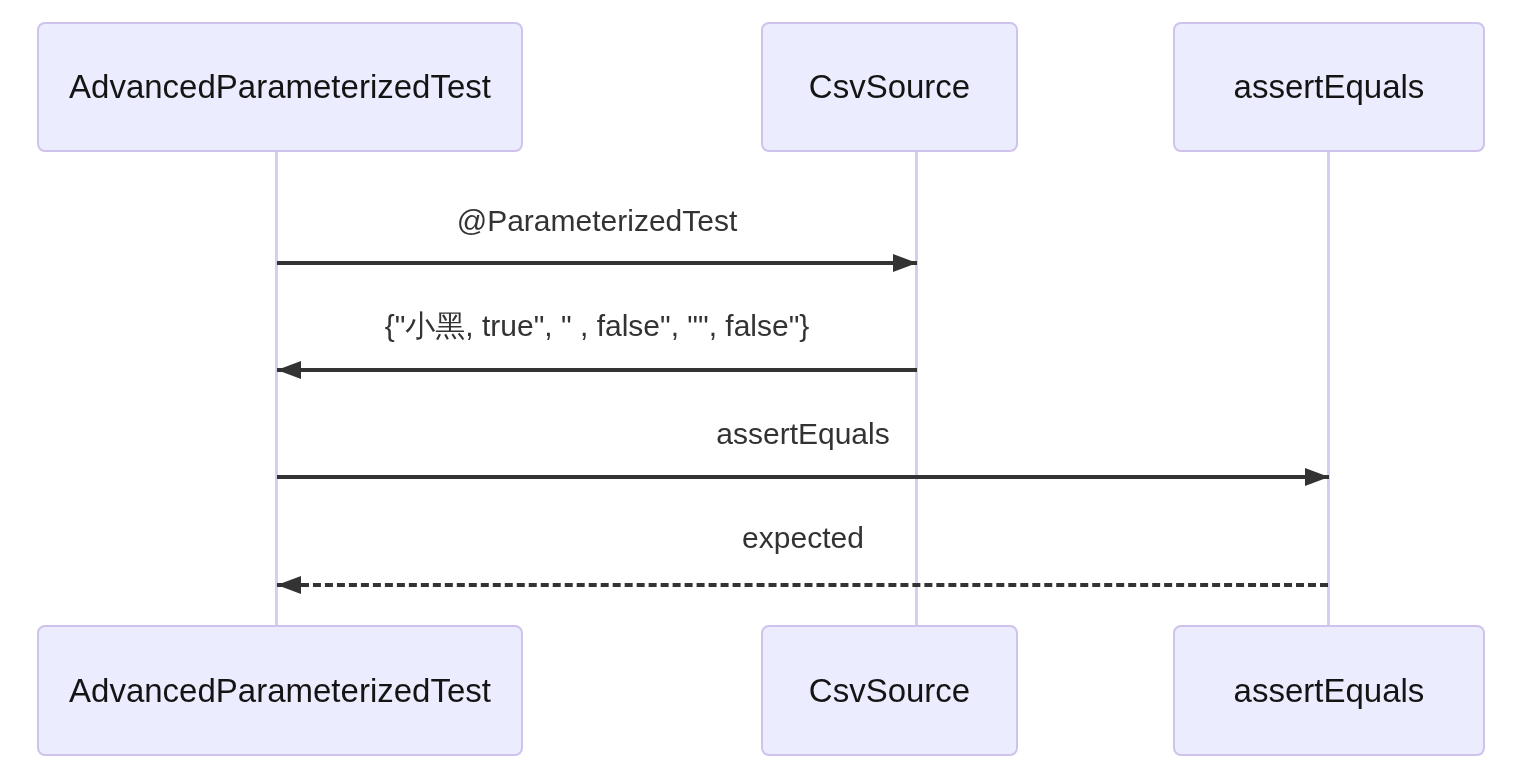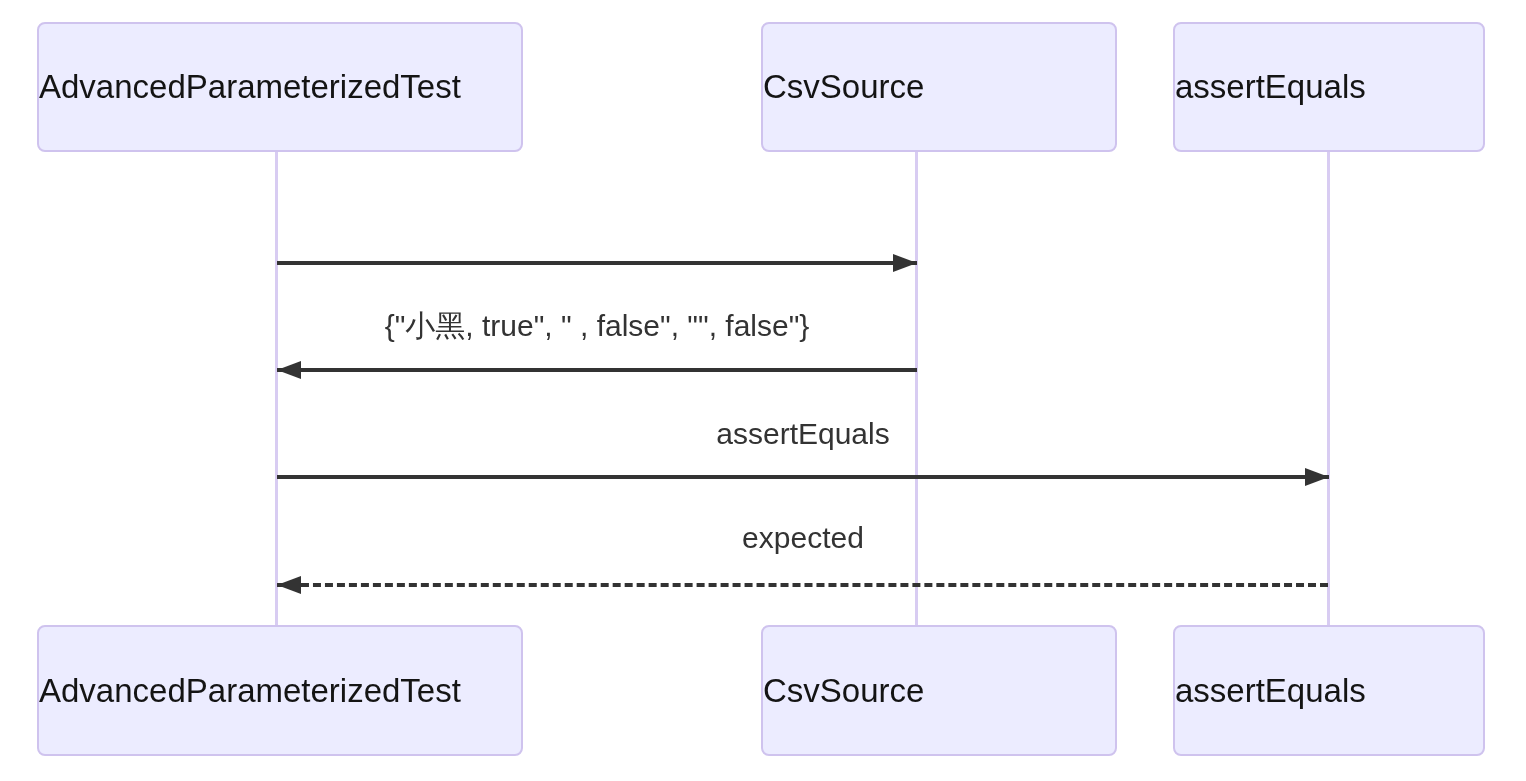--- a/index.html
+++ b/index.html
@@ -37,28 +37,29 @@
 
   
   .actor {
     position: absolute;
     height: 130px;
     background: var(--actor-fill);
     border: 2px solid var(--actor-border);
     border-radius: 8px;
     display: flex;
     align-items: center;
+    justify-content: center;
     font-size: 33px;
     color: var(--actor-text);
     white-space: nowrap;
   }
   .actor.row-top { top: 22px; }
   .actor.row-bottom { top: 625px; height: 131px; }
   .actor.a1 { left: 37px;  width: 486px; }
-  .actor.a2 { left: 761px; width: 356px; }
+  .actor.a2 { left: 761px; width: 257px; }
   .actor.a3 { left: 1173px; width: 312px; }
 
   
   .msg-line {
     position: absolute;
     height: 4px;
     background: var(--arrow);
   }
   .msg-line.m1 { left: 277px; top: 261px; width: 640px; }
   .msg-line.m2 { left: 277px; top: 368px; width: 640px; }
@@ -102,20 +103,21 @@
 <body>
 
 <div class="diagram">
 
   <div class="lifeline l1"></div>
   <div class="lifeline l2"></div>
   <div class="lifeline l3"></div>
 
   <div class="msg-line m1"></div>
   <div class="arrowhead right h1"></div>
+  <div class="msg-label t1">@ParameterizedTest</div>
 
   <div class="msg-line m2"></div>
   <div class="arrowhead left h2"></div>
   <div class="msg-label t2">{"小黑, true", " , false", "", false"}</div>
 
   <div class="msg-line m3"></div>
   <div class="arrowhead right h3"></div>
   <div class="msg-label t3">assertEquals</div>
 
   <div class="msg-line m4"></div>

